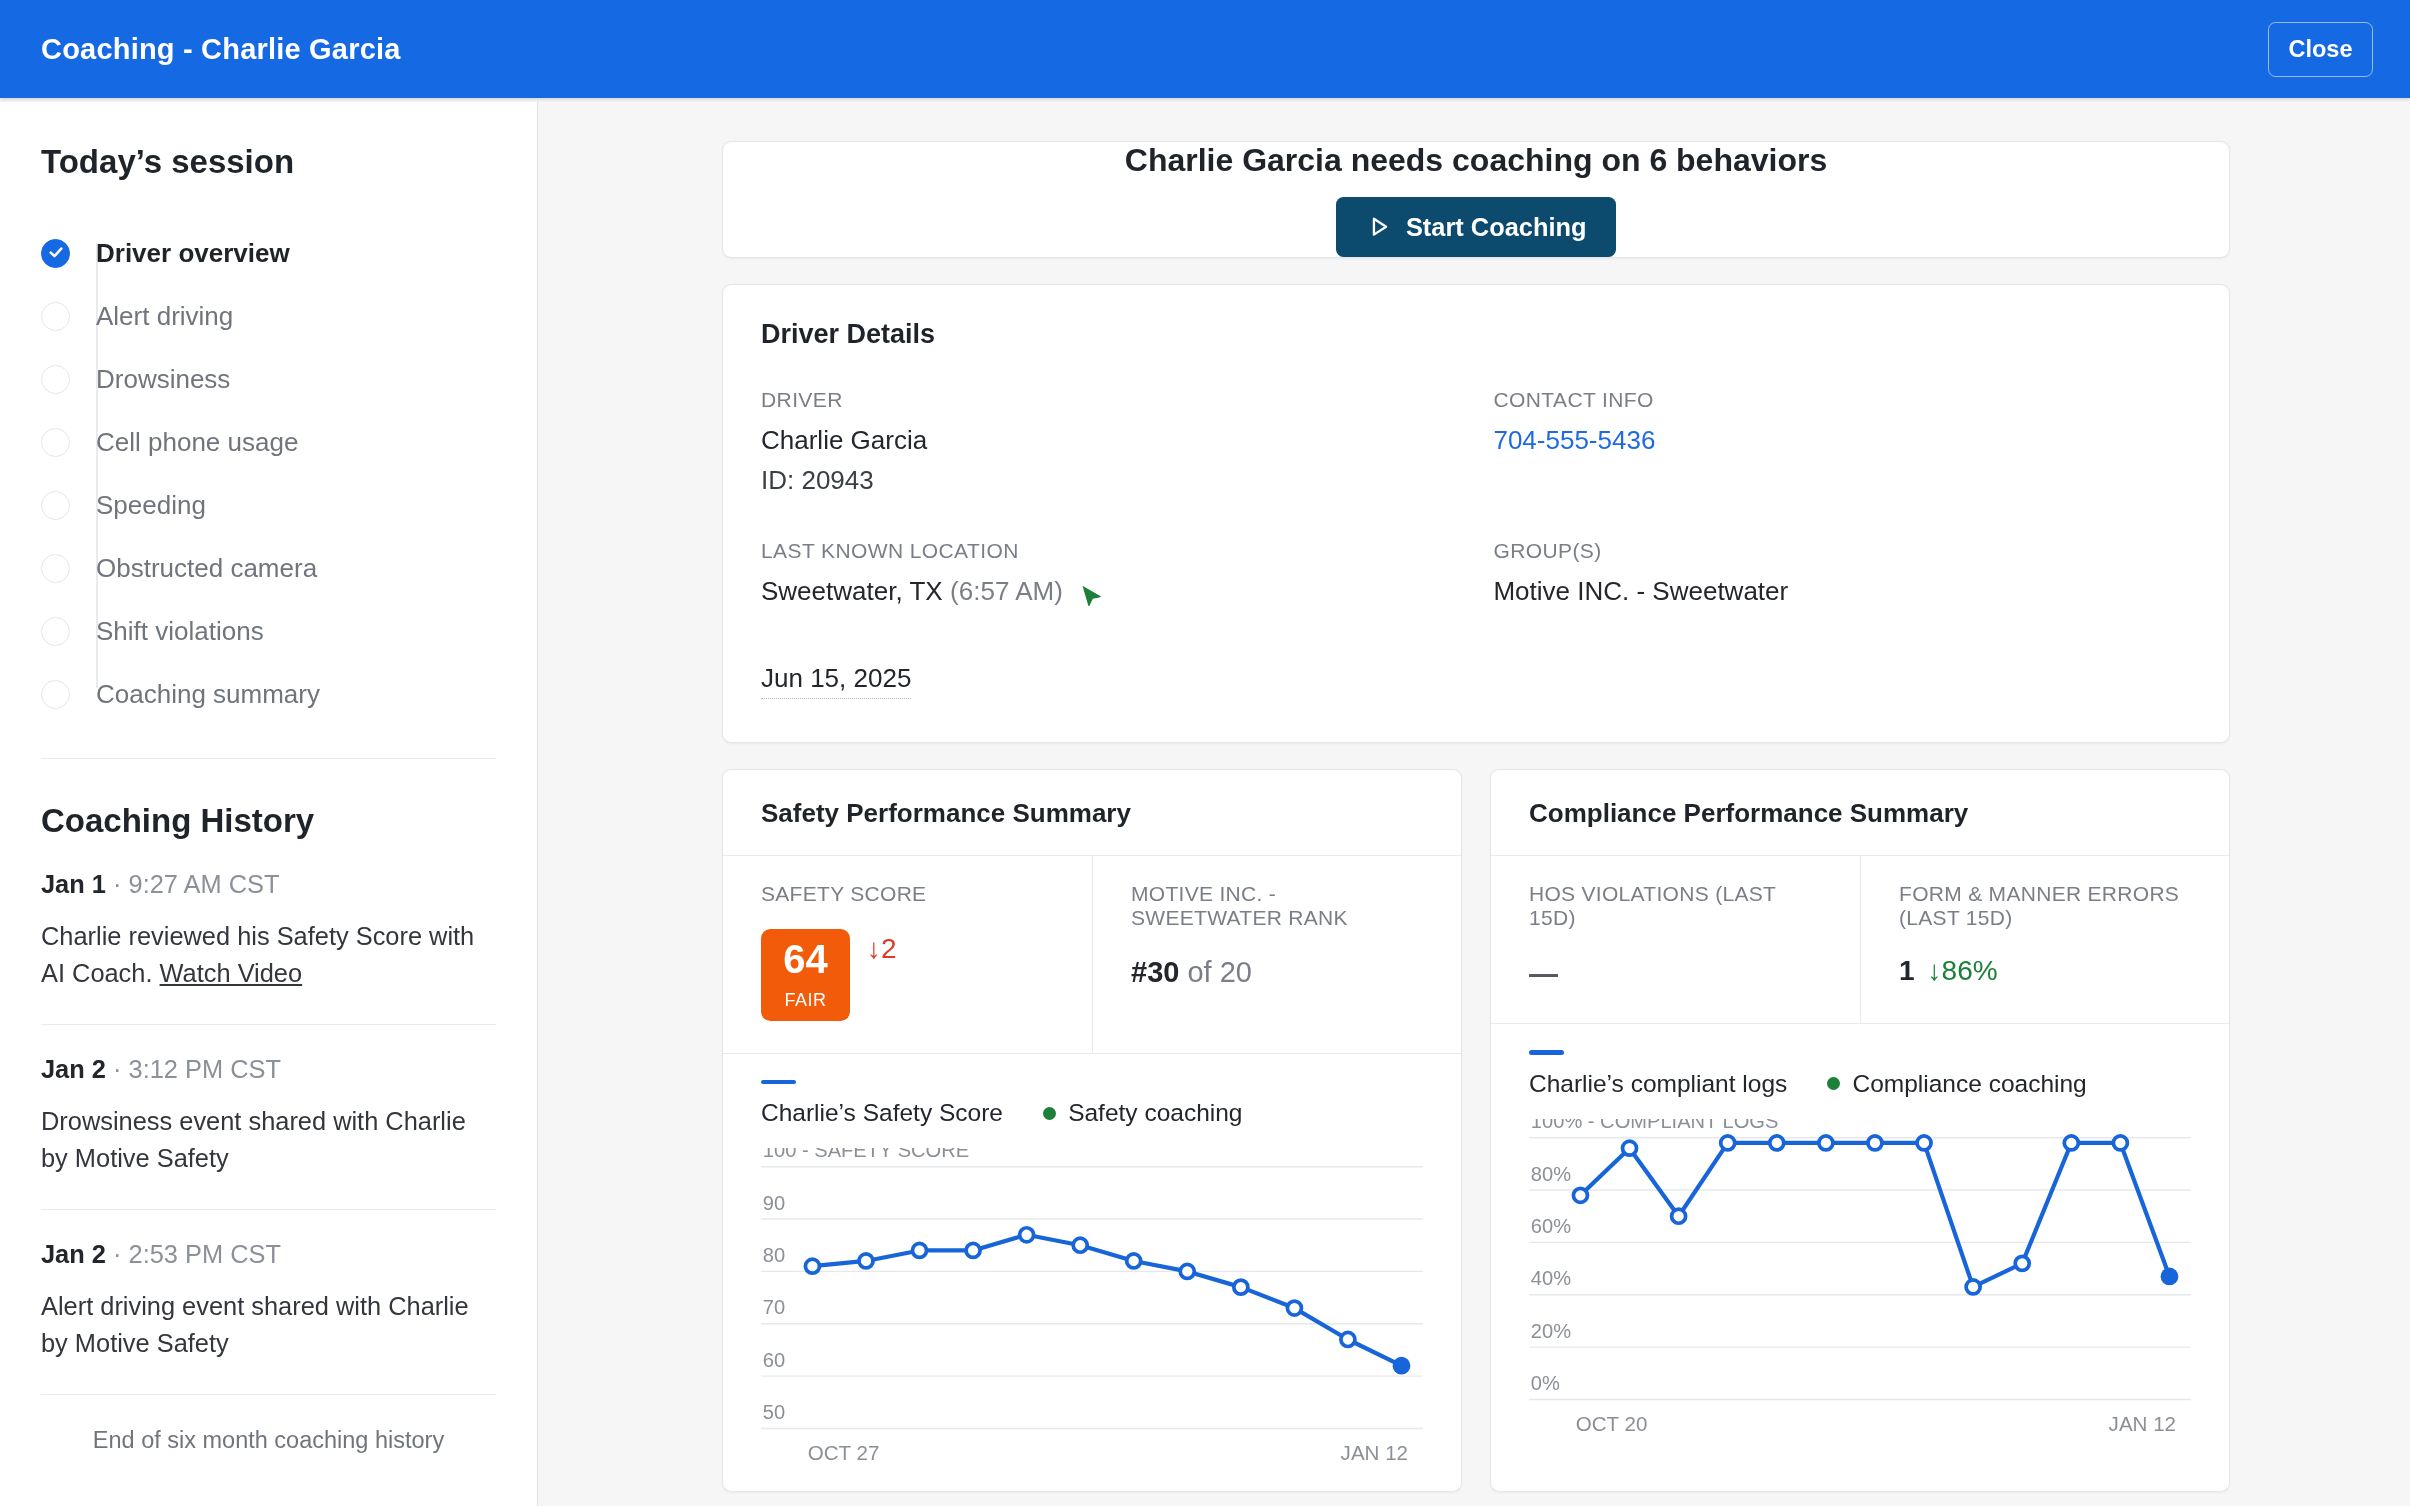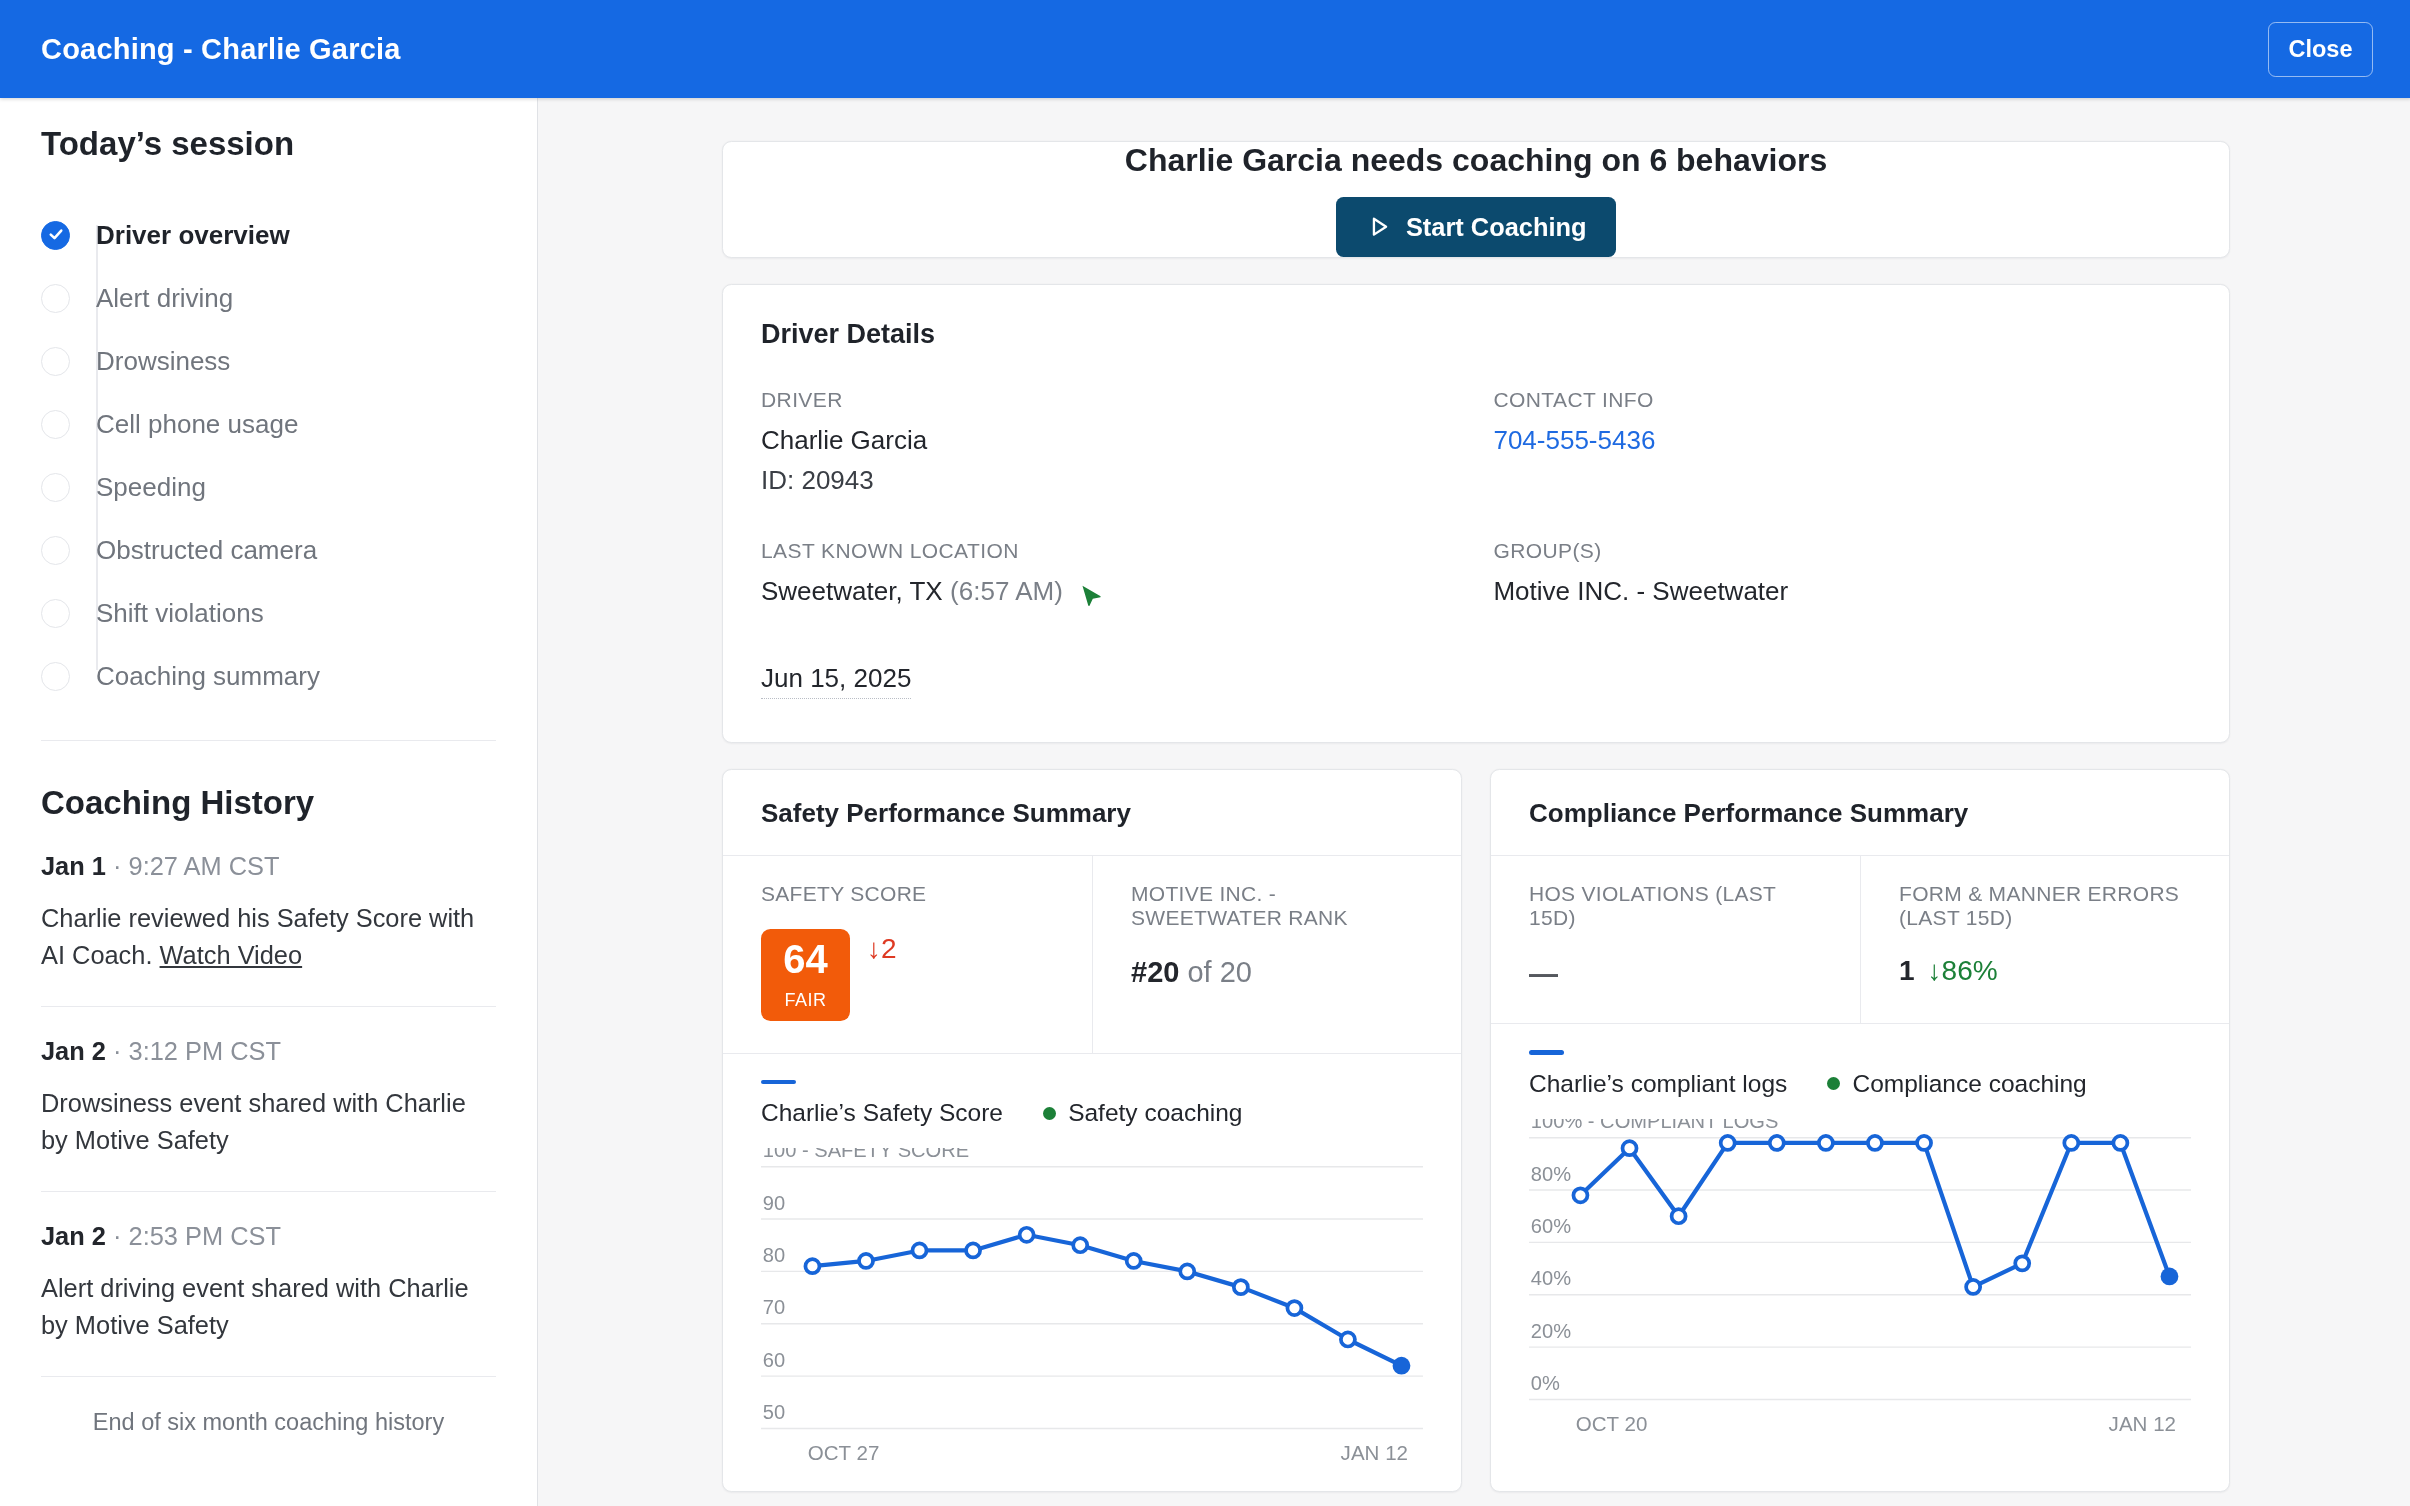--- a/index.html
+++ b/index.html
@@ -23,21 +23,21 @@
   .close-btn {
     margin-left:auto; width:105px; height:55px; border-radius:7.5px;
     background:transparent; border:1.4px solid rgba(255,255,255,.55);
     color:#fff; font-size:23.5px; font-weight:700; cursor:pointer;
     display:flex; align-items:center; justify-content:center;
     font-family:"Liberation Sans", sans-serif;
   }
 
   
   .sidebar {
-    position:absolute; top:84px; left:0; bottom:0; width:538px;
+    position:absolute; top:102px; left:0; bottom:0; width:538px;
     background:#fff; border-right:0.9px solid #e0e2e6;
     padding:41px 41px 0 41px; overflow:hidden;
   }
   .session-title { font-size:33px; font-weight:700; color:#1f232a; }
   .stepper { position:relative; margin-top:41px; }
   .stepper-line {
     position:absolute; left:55px; top:21px; bottom:38px; width:1.9px; background:#e9eaee;
   }
   .step { display:flex; align-items:center; gap:26px; height:63px; position:relative; cursor:pointer; }
   .step-circle {
@@ -291,21 +291,21 @@
             <div class="score-badge">
               <div class="score-num">64</div>
               <div class="score-band">FAIR</div>
             </div>
             <div class="score-delta">↓2</div>
           </div>
         </div>
         <div class="stat-cell">
           <div class="stat-label">MOTIVE INC. -SWEETWATER RANK</div>
           <div class="rank-value">
-            <span class="rank-num">#20</span>
+            <span class="rank-num">#30</span>
             <span>of 20</span>
           </div>
         </div>
       </div>
       <div class="legend">
         <div class="legend-dash"></div>
         <div class="legend-row">
           <span>Charlie’s Safety Score</span>
           <span class="legend-item">
             <span class="legend-dot"></span>

